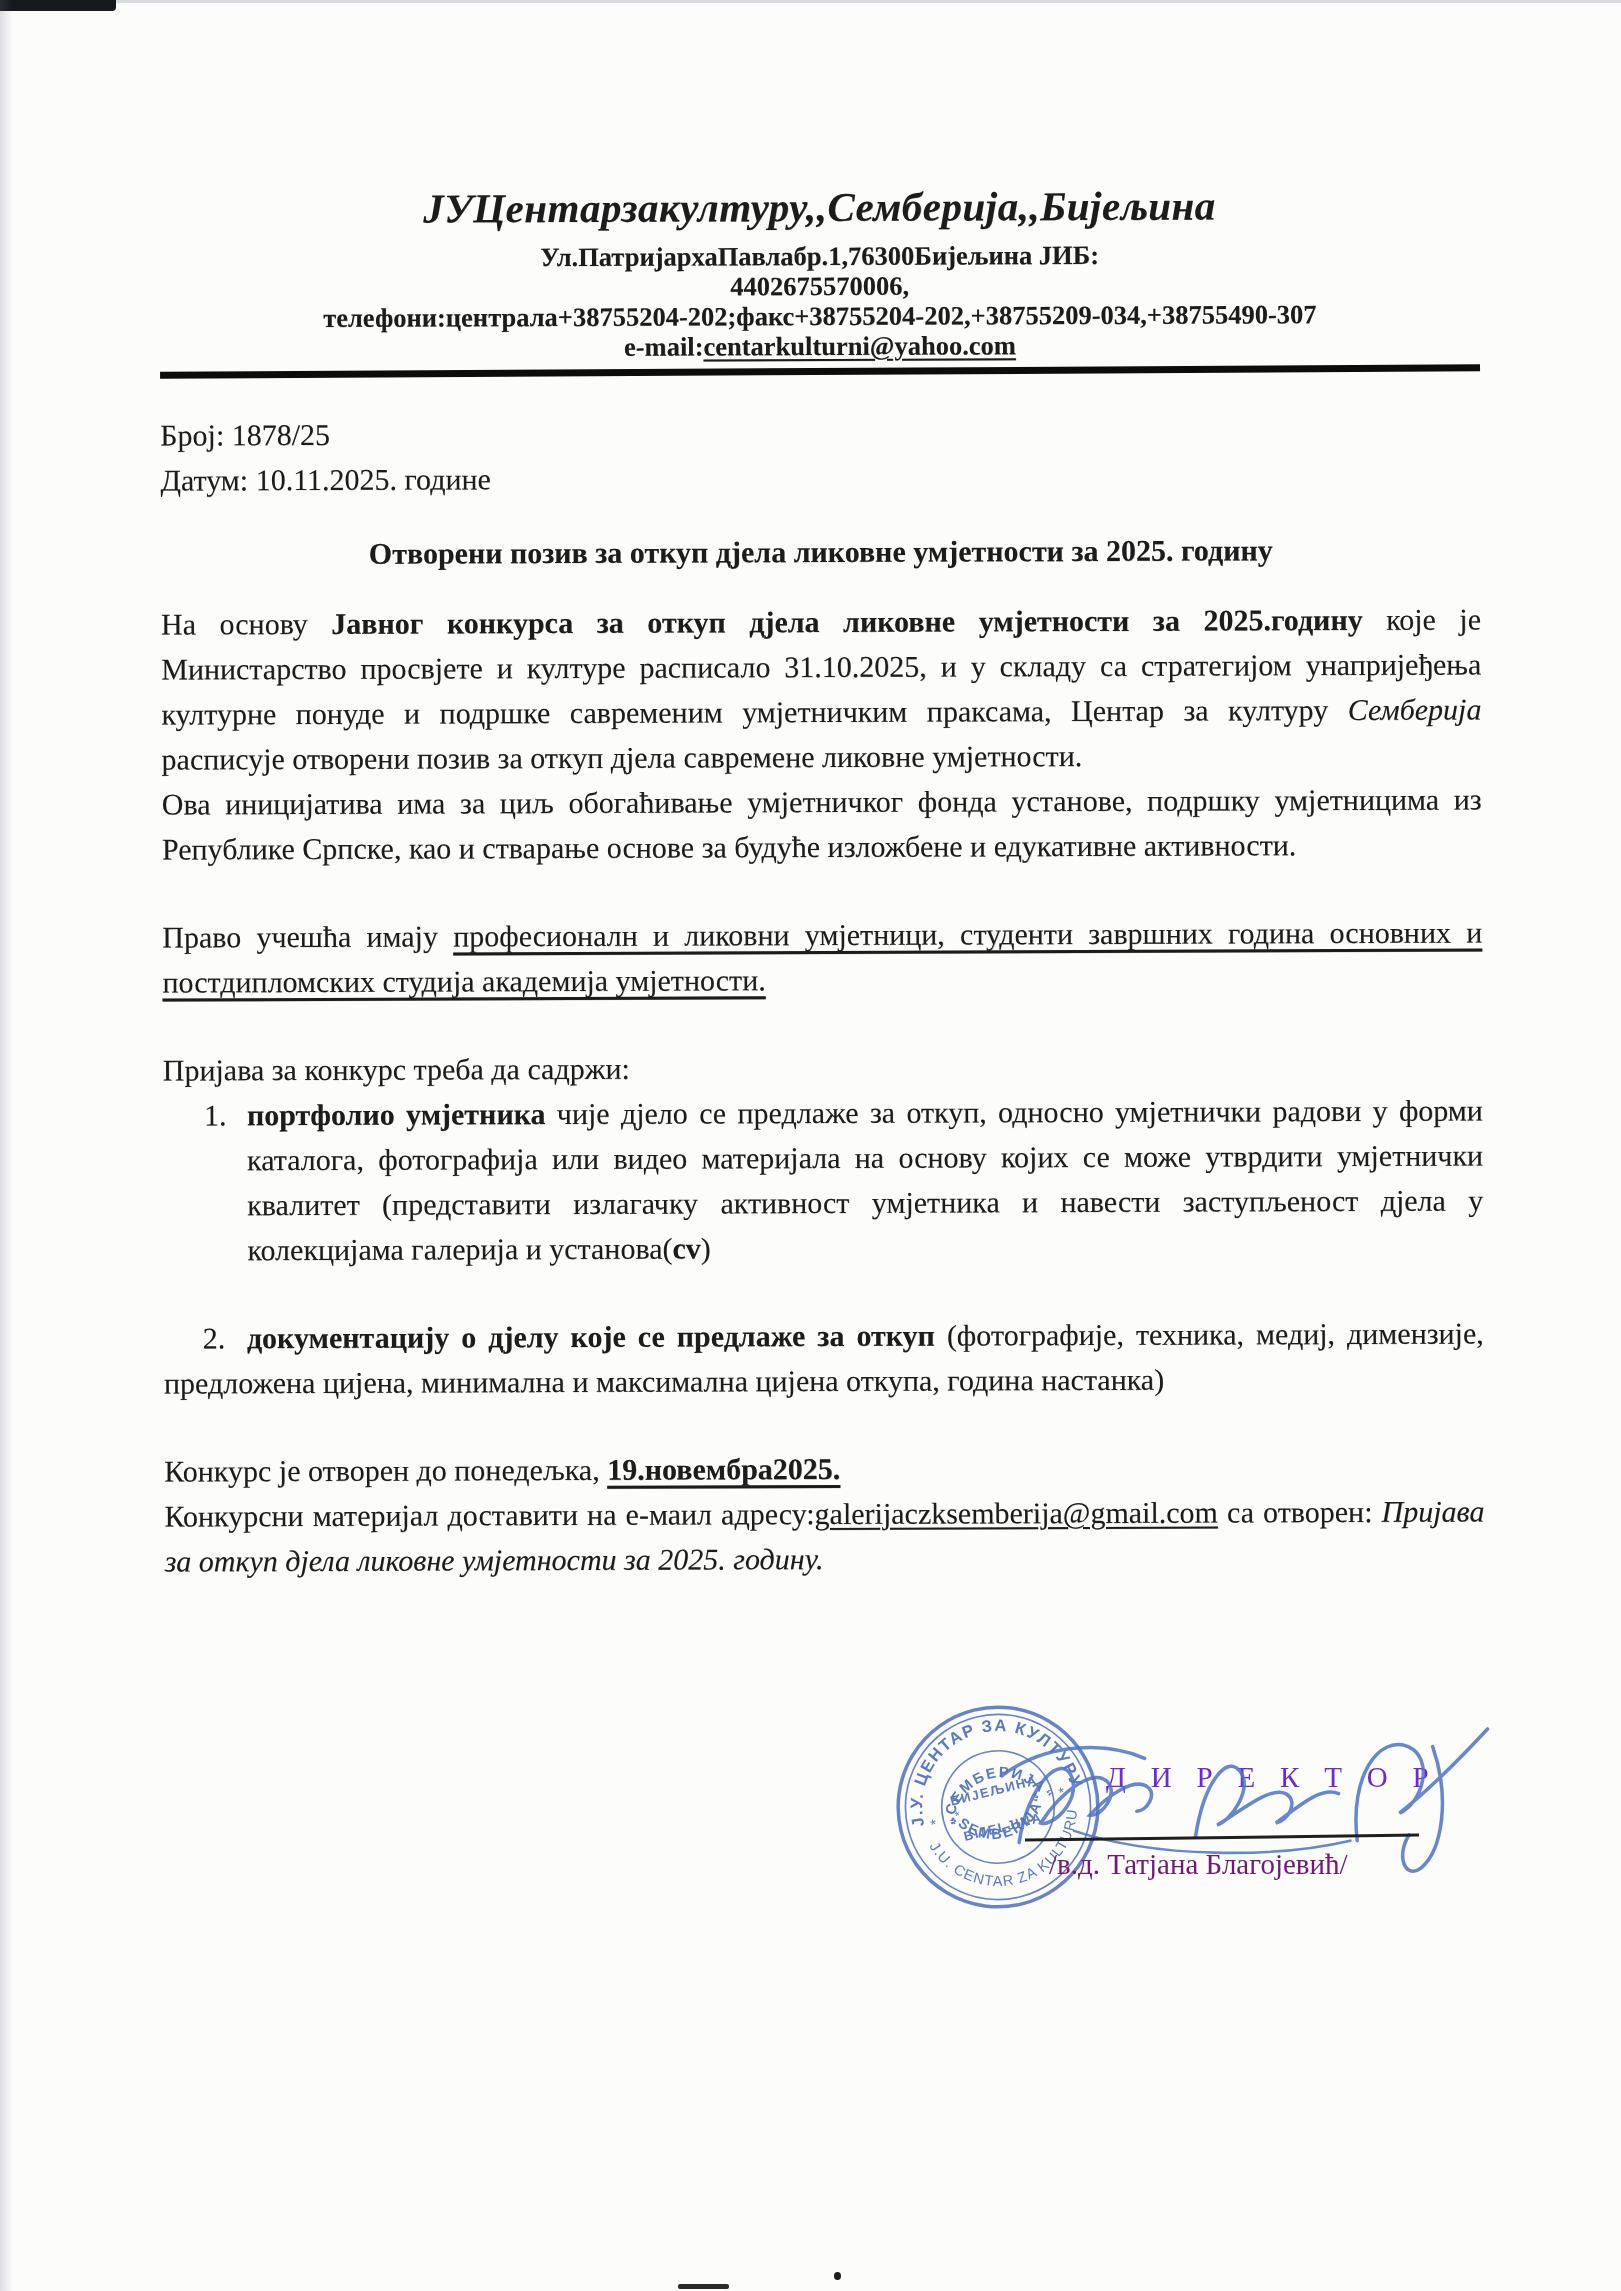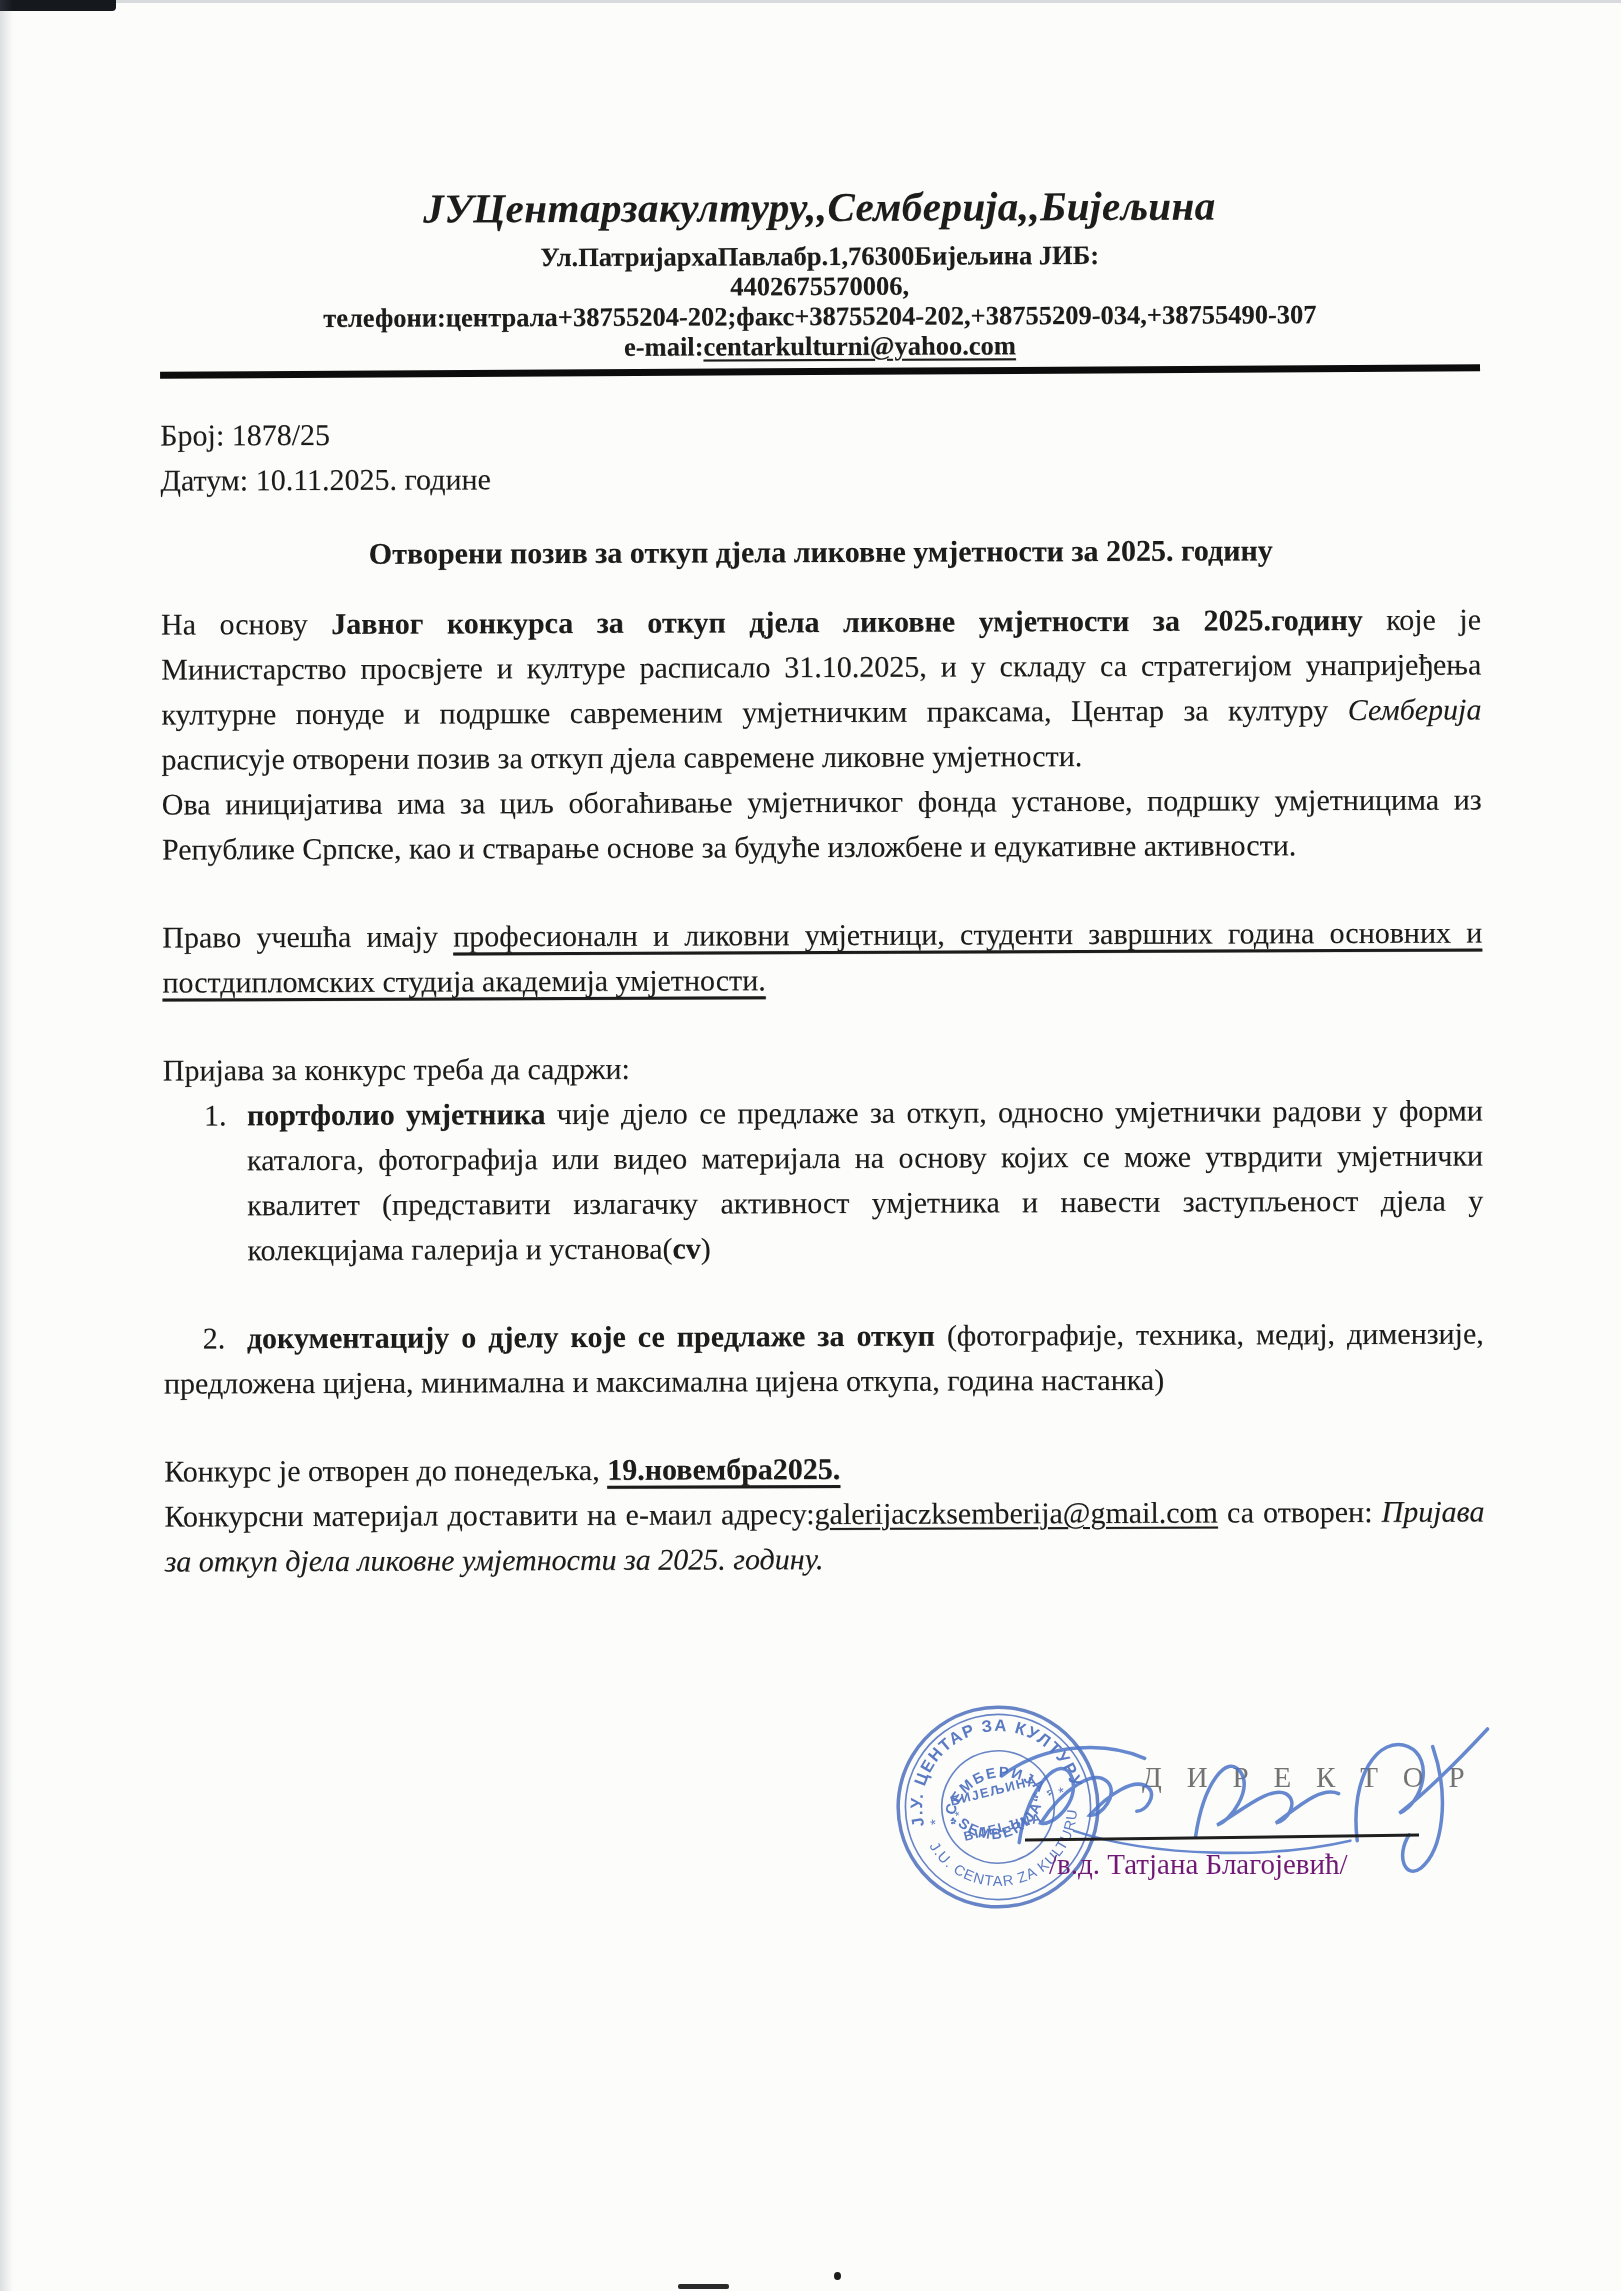--- a/index.html
+++ b/index.html
@@ -48,21 +48,21 @@
   .li { display:flex; }
   .li-num { flex:0 0 43px; margin-left:41px; }
   .li-text { flex:1; text-align:justify; }
   .li2 { text-indent:39px; }
   .li2-num { padding-right:21.6px; }
 
   
   .sig-area { position:absolute; left:0; top:0; width:1621px; height:2292px; pointer-events:none; }
   .stamp { position:absolute; left:894px; top:1703px; width:208px; height:208px; transform:rotate(-14deg); }
   .sig-scribble { position:absolute; left:980px; top:1713px; width:534px; height:172px; }
-  .director-label { position:absolute; left:1106px; top:1761px; font-size:29px; letter-spacing:8.8px; color:#737373;margin-left:36px; }
+  .director-label { position:absolute; left:1106px; top:1761px; font-size:29px; letter-spacing:8.8px; color:#6d28d9; }
   .sig-line { position:absolute; left:1025px; top:1836px; width:394px; height:2.5px; background:#1f1f1f; transform:rotate(-0.7deg); }
   .signer-name { position:absolute; left:1049px; top:1844px; font-size:29px; line-height:41px; color:#701a75; }
 </style>
 </head>
 <body>
 
 <div class="page">
 
   <div class="artifact artifact-topleft"></div>
   <div class="artifact artifact-topline"></div>

